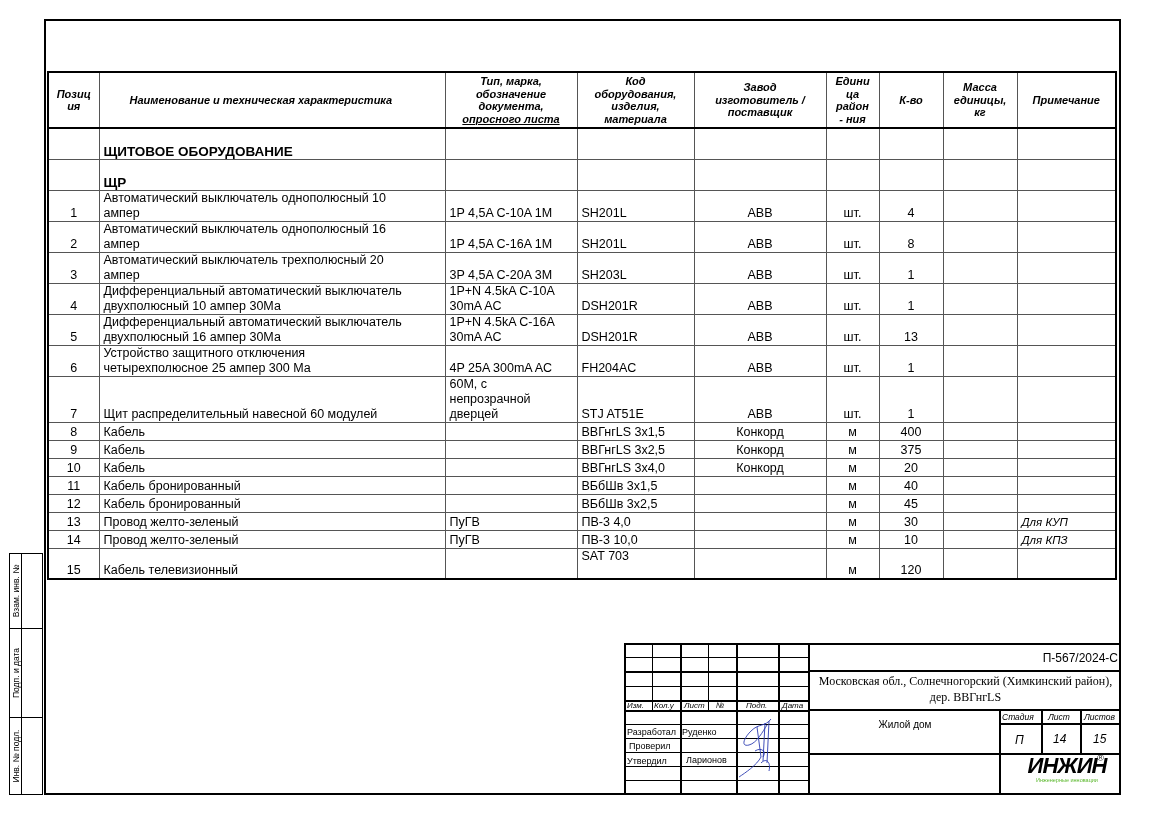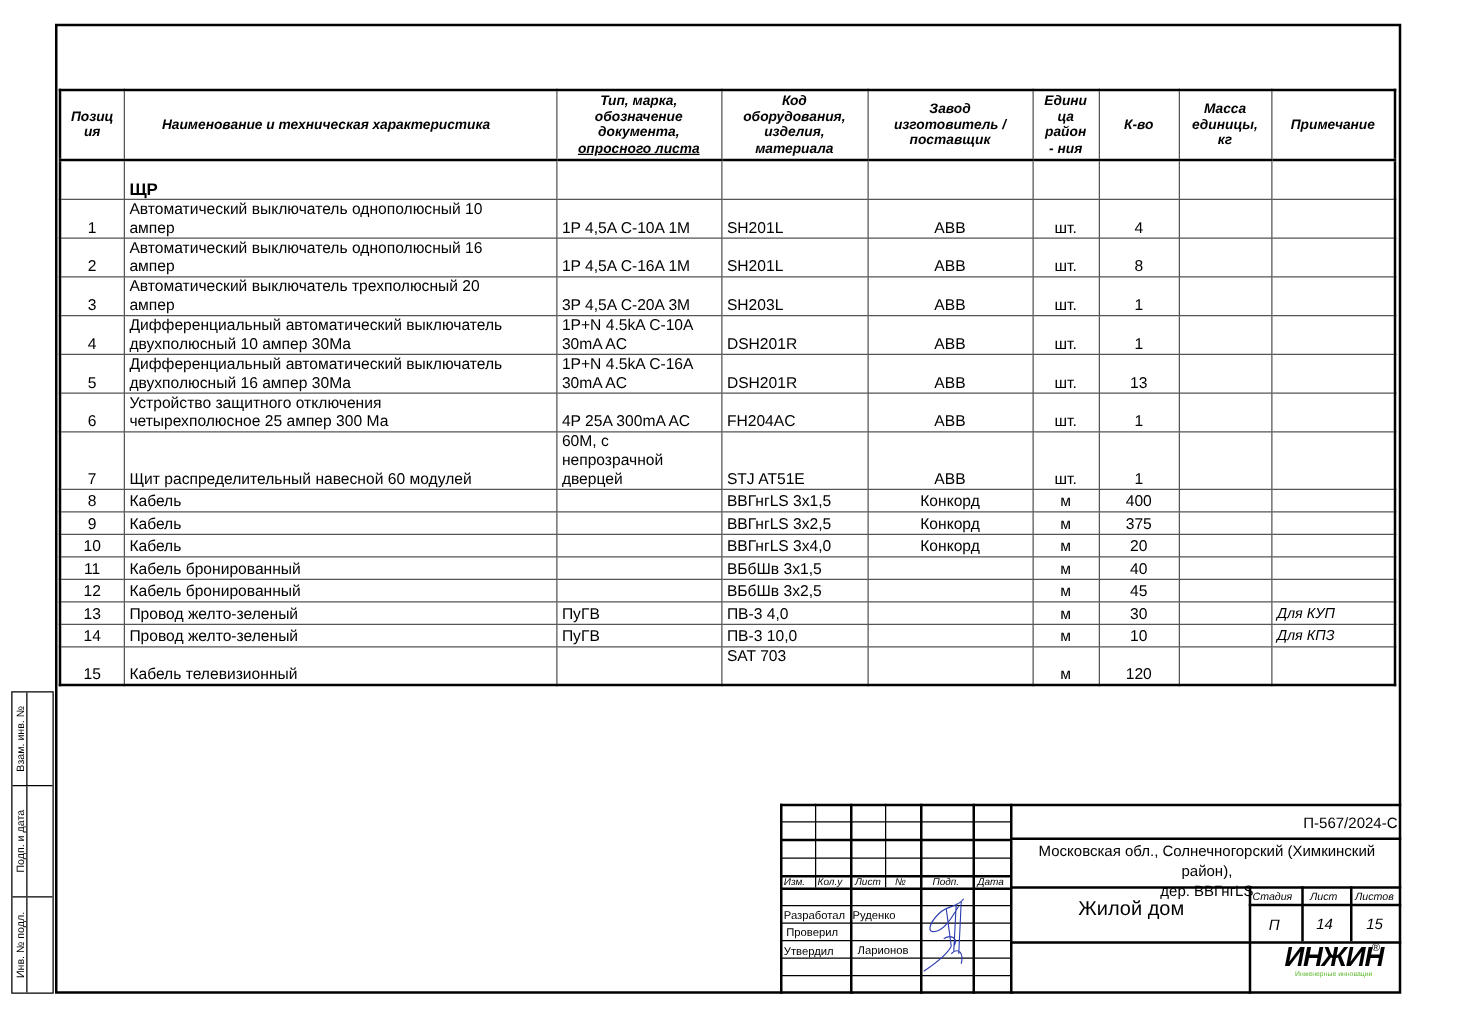--- a/index.html
+++ b/index.html
@@ -28,22 +28,22 @@
   .side-cell .lab { position:absolute; left:0; top:0; width:12px; height:100%; border-right:1px solid #000; box-sizing:border-box; }
   .side-cell .lab span { position:absolute; left:50%; top:50%; transform:translate(-50%,-50%) rotate(-90deg); white-space:nowrap; font-size:8.5px; }
 
   .stamp { position:absolute; left:624px; top:643px; width:497px; height:152px; }
   .stamp .line-h { position:absolute; height:0; border-top:1px solid #000; }
   .stamp .line-v { position:absolute; width:0; border-left:1px solid #000; }
   .stamp .thick { border-color:#000; border-width:2px; }
   .st-txt { position:absolute; font-size:8px; white-space:nowrap;font-style:italic; }
   .st-name { position:absolute; font-size:9px; white-space:nowrap; }
   .code { position:absolute; right:3px; top:8px; font-size:12px; }
-  .addr { position:absolute; left:186px; width:311px; top:30px; text-align:center; font-family:Liberation Sans, sans-serif; font-size:12px; line-height:16px; }
-  .obj { position:absolute; left:186px; width:190px; top:76px; text-align:center; font-size:16px; }
+  .addr { position:absolute; left:186px; width:311px; top:30px; text-align:center; font-family:Liberation Serif, serif; font-size:12px; line-height:16px; }
+  .obj { position:absolute; left:186px; width:190px; top:76px; text-align:center; font-size:10px; }
   .title2 { position:absolute; left:186px; width:190px; top:116px; text-align:center; font-size:12px; line-height:15px; }
   .logo { position:absolute; left:398px; top:112px; width:90px; text-align:center; }
   .logo .big { font-weight:bold; font-style:italic; font-size:22px; letter-spacing:-1px; color:#000; line-height:22px; }
   .logo .reg { position:absolute; right:8px; top:-2px; font-size:9px; }
   .logo .tag { font-size:5.5px; color:#5cb82e; line-height:7px; }
   .sig { position:absolute; left:113px; top:74px; }
 </style>
 </head>
 <body>
 
@@ -94,20 +94,31 @@
       <th>К-во</th>
       <th>
           <div>Масса</div>
           <div>единицы,</div>
           <div>кг</div>
         </th>
       <th>Примечание</th>
     </tr>
   </thead>
   <tbody id="spec-body">
+      <tr class="r-sec">
+        <td></td>
+        <td class="section">ЩИТОВОЕ ОБОРУДОВАНИЕ</td>
+        <td></td>
+        <td></td>
+        <td></td>
+        <td></td>
+        <td></td>
+        <td></td>
+        <td></td>
+      </tr>
       <tr class="r-sec">
         <td></td>
         <td class="section">ЩР</td>
         <td></td>
         <td></td>
         <td></td>
         <td></td>
         <td></td>
         <td></td>
         <td></td>

